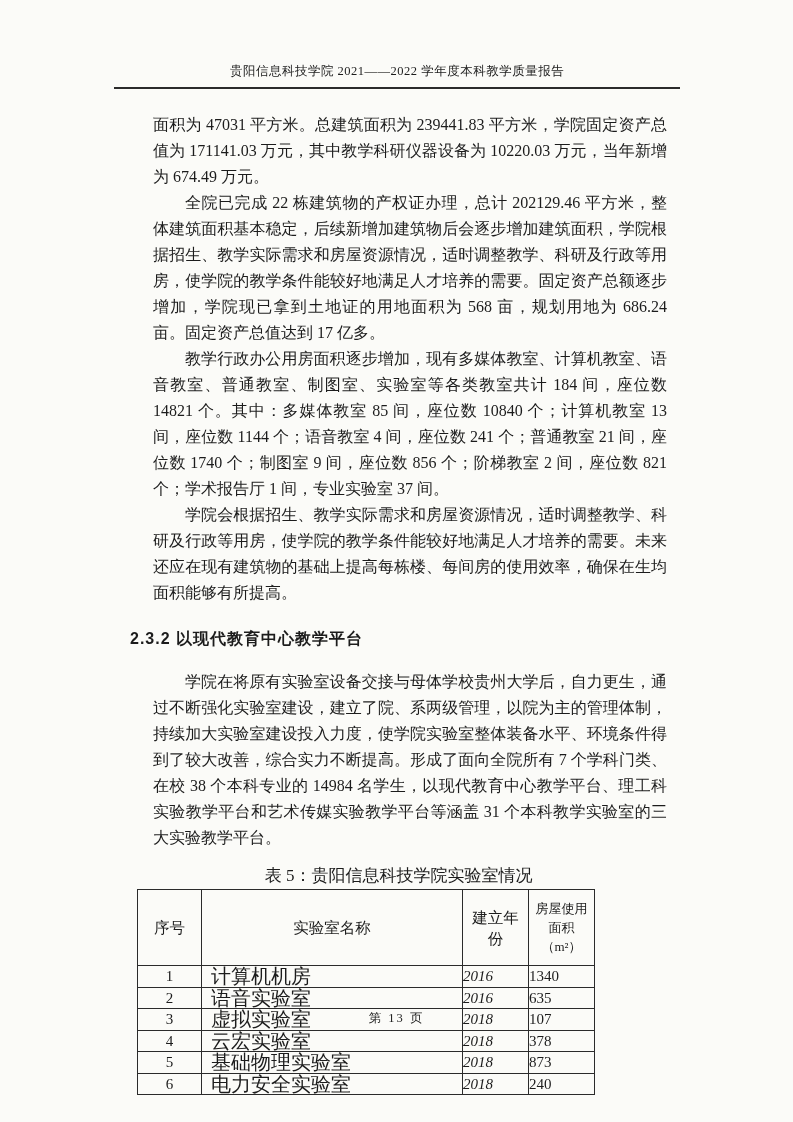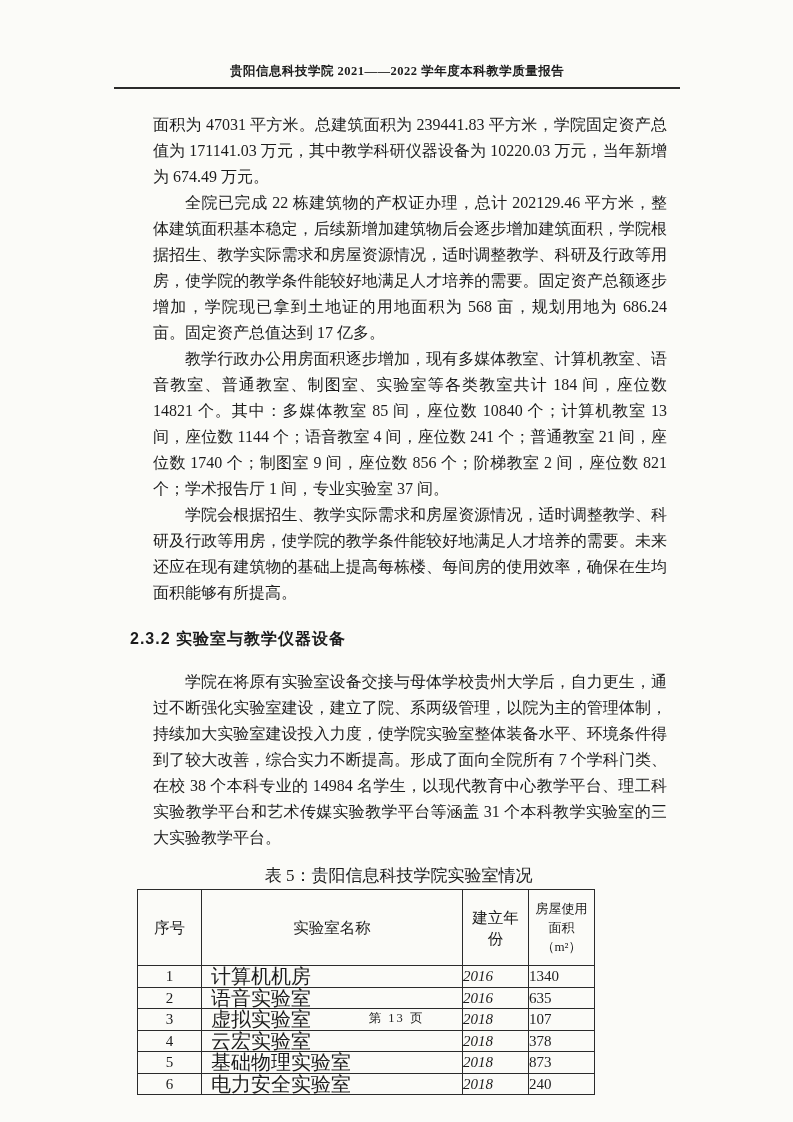--- a/index.html
+++ b/index.html
@@ -14,21 +14,21 @@
     font-family: "Liberation Serif", "DejaVu Serif", serif;
     overflow: hidden;
   }
   .header {
     position: absolute;
     top: 63px;
     left: 114px;
     width: 566px;
     text-align: center;
     font-size: 12.5px;
-    font-weight: 700;
+    font-weight: 400;
     letter-spacing: 0.5px;
     padding-bottom: 7px;
     border-bottom: 2.5px solid #2b2b2b;
   }
   .body {
     position: absolute;
     top: 112px;
     left: 130px;
     width: 537px;
     font-size: 16px;
@@ -109,21 +109,21 @@
   <div class="header">
     <span>贵阳信息科技学院 2021——2022 学年度本科教学质量报告</span>
   </div>
 
   <div class="body">
     <p class="para no-indent">面积为 47031 平方米。总建筑面积为 239441.83 平方米，学院固定资产总值为 171141.03 万元，其中教学科研仪器设备为 10220.03 万元，当年新增为 674.49 万元。</p>
     <p class="para">全院已完成 22 栋建筑物的产权证办理，总计 202129.46 平方米，整体建筑面积基本稳定，后续新增加建筑物后会逐步增加建筑面积，学院根据招生、教学实际需求和房屋资源情况，适时调整教学、科研及行政等用房，使学院的教学条件能较好地满足人才培养的需要。固定资产总额逐步增加，学院现已拿到土地证的用地面积为 568 亩，规划用地为 686.24 亩。固定资产总值达到 17 亿多。</p>
     <p class="para">教学行政办公用房面积逐步增加，现有多媒体教室、计算机教室、语音教室、普通教室、制图室、实验室等各类教室共计 184 间，座位数 14821 个。其中：多媒体教室 85 间，座位数 10840 个；计算机教室 13 间，座位数 1144 个；语音教室 4 间，座位数 241 个；普通教室 21 间，座位数 1740 个；制图室 9 间，座位数 856 个；阶梯教室 2 间，座位数 821 个；学术报告厅 1 间，专业实验室 37 间。</p>
     <p class="para">学院会根据招生、教学实际需求和房屋资源情况，适时调整教学、科研及行政等用房，使学院的教学条件能较好地满足人才培养的需要。未来还应在现有建筑物的基础上提高每栋楼、每间房的使用效率，确保在生均面积能够有所提高。</p>
 
-    <h3 class="heading">2.3.2 实验室与教学仪器设备</h3>
+    <h3 class="heading">2.3.2 以现代教育中心教学平台</h3>
 
     <p class="para">学院在将原有实验室设备交接与母体学校贵州大学后，自力更生，通过不断强化实验室建设，建立了院、系两级管理，以院为主的管理体制，持续加大实验室建设投入力度，使学院实验室整体装备水平、环境条件得到了较大改善，综合实力不断提高。形成了面向全院所有 7 个学科门类、在校 38 个本科专业的 14984 名学生，以现代教育中心教学平台、理工科实验教学平台和艺术传媒实验教学平台等涵盖 31 个本科教学实验室的三大实验教学平台。</p>
 
     <div class="caption">表 5：贵阳信息科技学院实验室情况</div>
 
     <table class="lab-table">
       <colgroup>
         <col class="col-idx">
           <col class="col-name">
           <col class="col-year">

